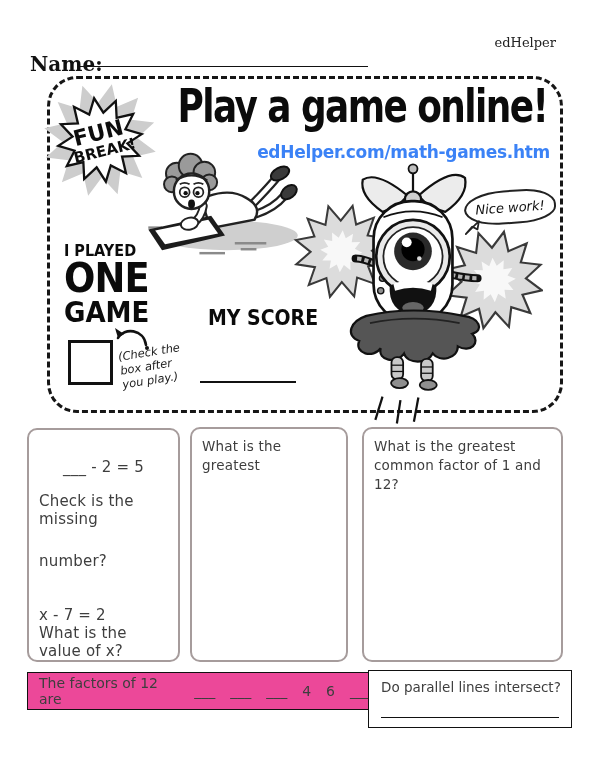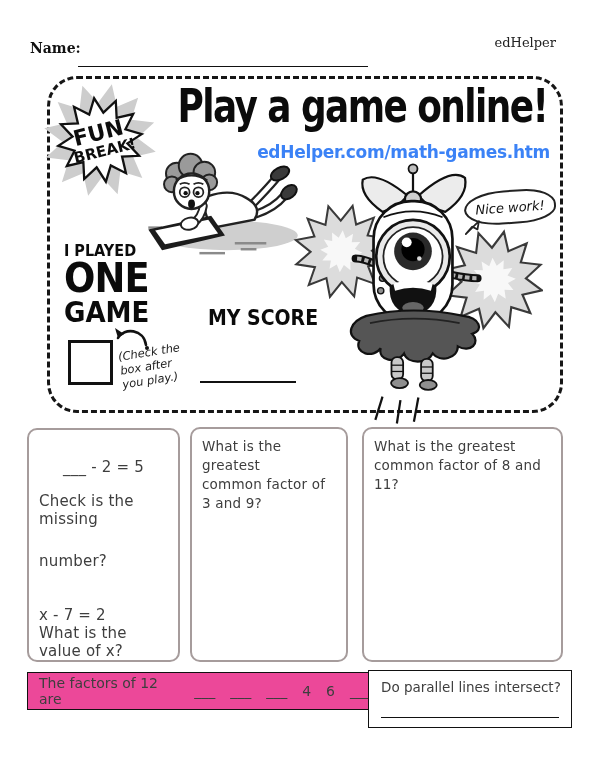--- a/index.html
+++ b/index.html
@@ -2,22 +2,22 @@
 <html><head>
 <meta charset="utf-8">
 <style>
   html,body{margin:0;padding:0;background:#fff;}
   .page{position:relative;width:600px;height:776px;background:#fff;overflow:hidden;
         font-family:"DejaVu Sans",sans-serif;color:#111;}
 
   
   .brand{position:absolute;top:35px;right:44px;font-family:"DejaVu Serif",serif;
          font-size:13px;color:#222;}
-  .name-label{position:absolute;top:40px;left:30px;font-family:"DejaVu Serif",serif;
-              font-weight:bold;font-size:14px;}
+  .name-label{position:absolute;top:52px;left:30px;font-family:"DejaVu Serif",serif;
+              font-weight:bold;font-size:20px;}
   .name-line{position:absolute;top:66px;left:78px;width:290px;height:0;
              border-bottom:1.6px solid #111;}
 
   
   .fun-box{position:absolute;left:47px;top:76px;width:510px;height:331px;
            border:3px dashed #161616;border-radius:30px;}
   .badge{position:absolute;left:-8px;top:3px;width:116px;height:116px;}
   .badge text{font-family:"DejaVu Sans",sans-serif;font-weight:900;fill:#0d0d0d;}
   .title{position:absolute;left:80px;top:0px;width:432px;text-align:center;
          font-weight:900;font-size:46px;letter-spacing:-2px;white-space:nowrap;
@@ -248,26 +248,25 @@
   <div class="qbox" id="q1">
     <div class="eq1">___ - 2 = 5</div>
     <div class="p1a">Check is the missing</div>
     <div class="p1b">number?</div>
     <div class="eq2">x - 7 = 2</div>
     <div class="p2">What is the value of x?</div>
   </div>
 
   <div class="qbox" id="q2">
     <div>What is the greatest</div>
-    <div>common factor of 3 and 9?</div>
   </div>
 
   <div class="qbox" id="q3">
     <div>What is the greatest</div>
-    <div>common factor of 8 and 11?</div>
+    <div>common factor of 1 and 12?</div>
   </div>
 
   <div class="factors-box">
     <span class="prompt">The factors of 12 are</span>
     <span class="fitem first">___</span>
     <span class="fitem">___</span>
     <span class="fitem">___</span>
     <span class="fitem">4</span>
     <span class="fitem">6</span>
     <span class="fitem">___</span>

